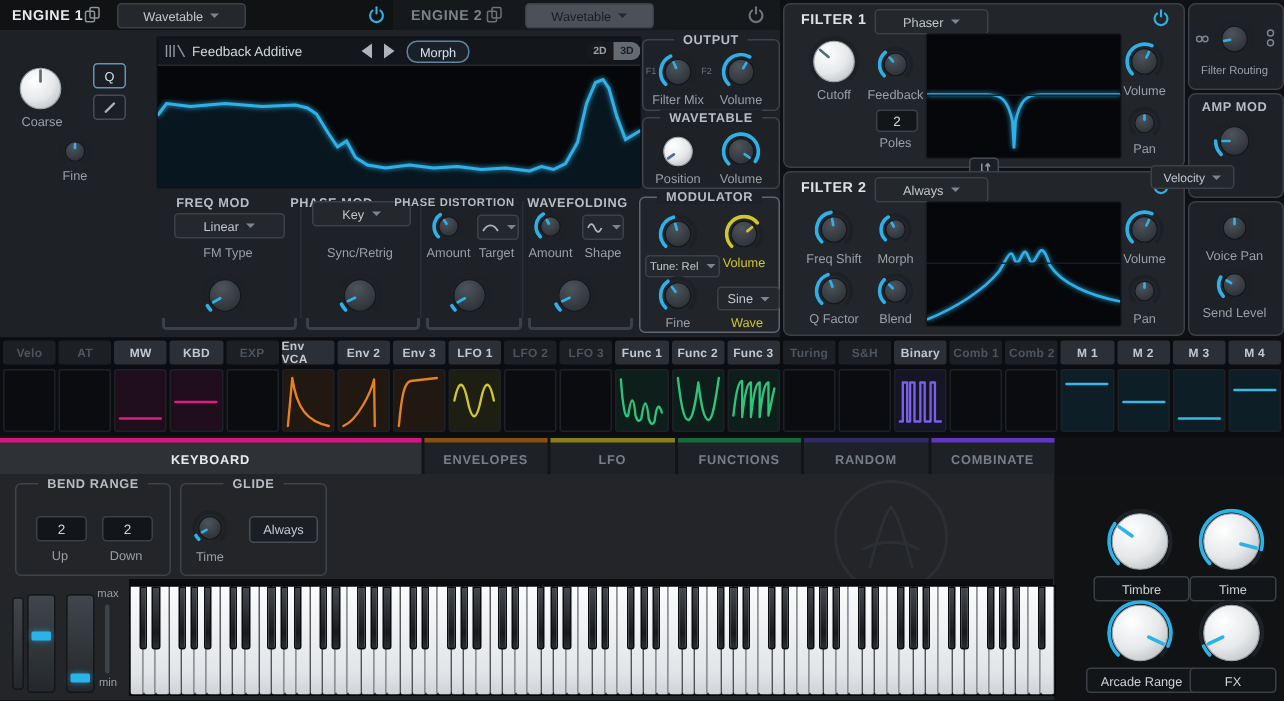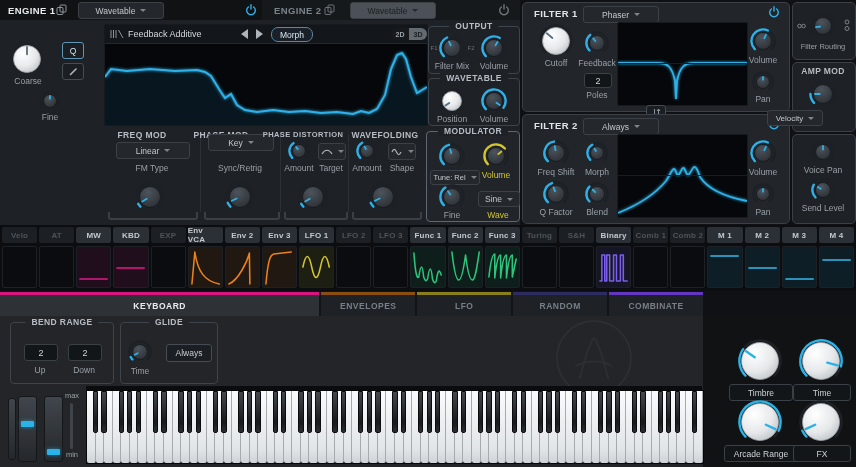--- a/index.html
+++ b/index.html
@@ -550,20 +550,21 @@
         <svg viewBox="0 0 34 40" preserveAspectRatio="none">
           <path d="M3 13 H31" stroke="#35b9e9" fill="none" stroke-width="1.6" stroke-linecap="round" stroke-linejoin="round"></path>
         </svg>
       </div>
     </div>
 
   <div id="tabrow">
       <div class="tab active" style="border-top-color: rgb(216, 21, 127); flex: 3.4 1 0%;">KEYBOARD</div>
       <div class="tab" style="border-top-color: rgb(138, 77, 18); flex: 1 1 0%;">ENVELOPES</div>
       <div class="tab" style="border-top-color: rgb(138, 125, 30); flex: 1 1 0%;">LFO</div>
+      <div class="tab" style="border-top-color: rgb(23, 105, 63); flex: 1 1 0%;">FUNCTIONS</div>
       <div class="tab" style="border-top-color: rgb(46, 43, 98); flex: 1 1 0%;">RANDOM</div>
       <div class="tab" style="border-top-color: rgb(99, 54, 194); flex: 1 1 0%;">COMBINATE</div>
     </div>
 
   <div class="abs" style="left:0;top:316px;width:703px;height:151px;background:#232528"></div>
   <div class="abs" style="left:703px;top:316px;width:153px;height:151px;background:#101214"></div>
 
   <svg class="abs" style="left:552px;top:316px" width="84" height="84" viewBox="0 0 84 84">
     <circle cx="42" cy="42" r="37" fill="none" stroke="#2b2e33" stroke-width="2"></circle>
     <path d="M28 62 C33 42 38 26 42 22 C46 26 51 42 56 62 M24 50 C34 44 50 44 60 50" fill="none" stroke="#2b2e33" stroke-width="2" stroke-linecap="round"></path>

